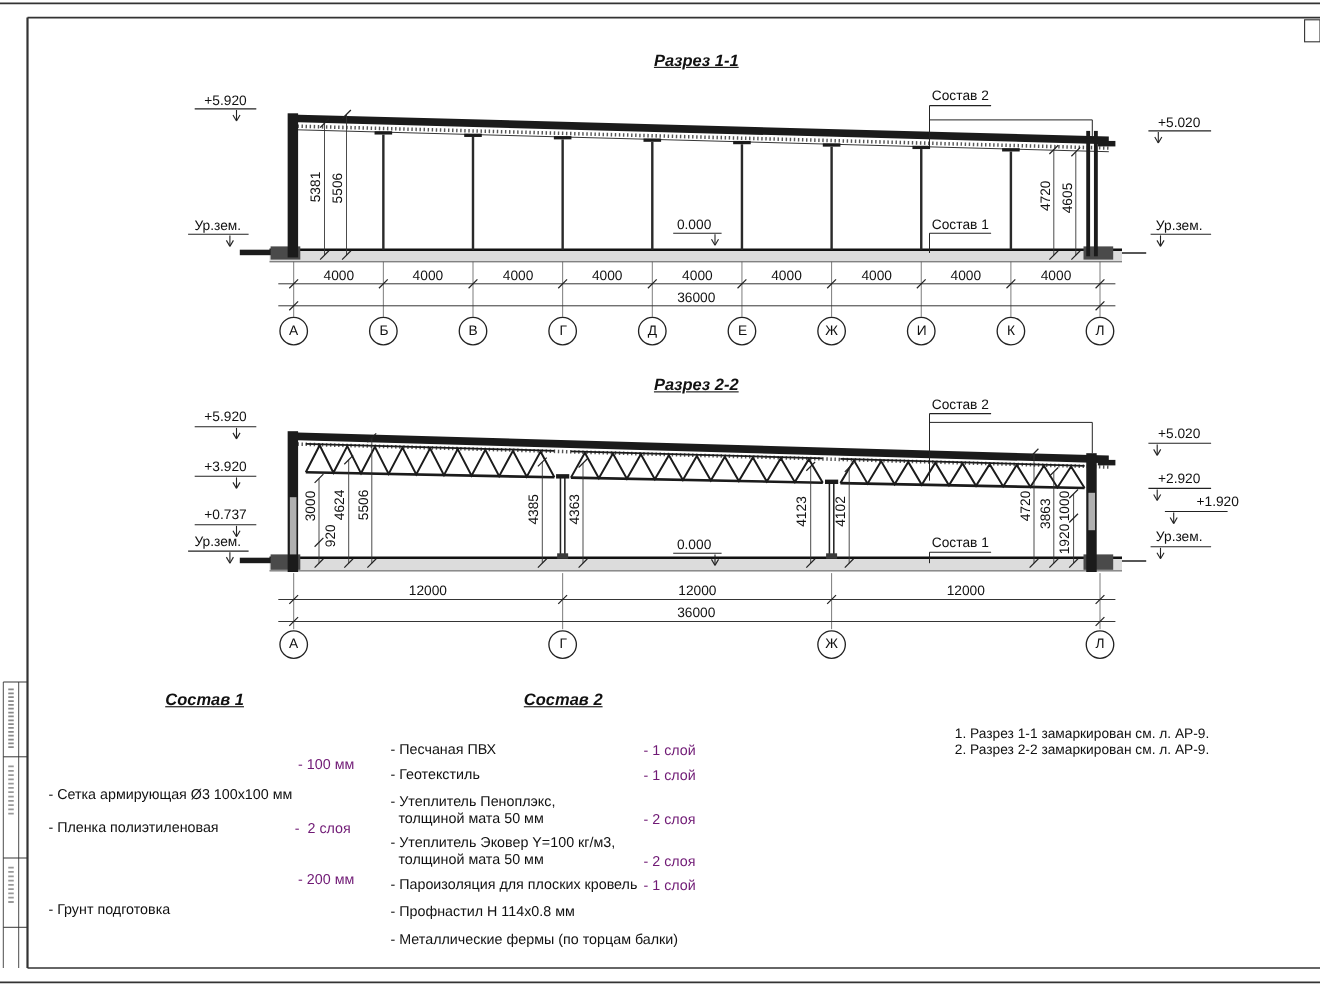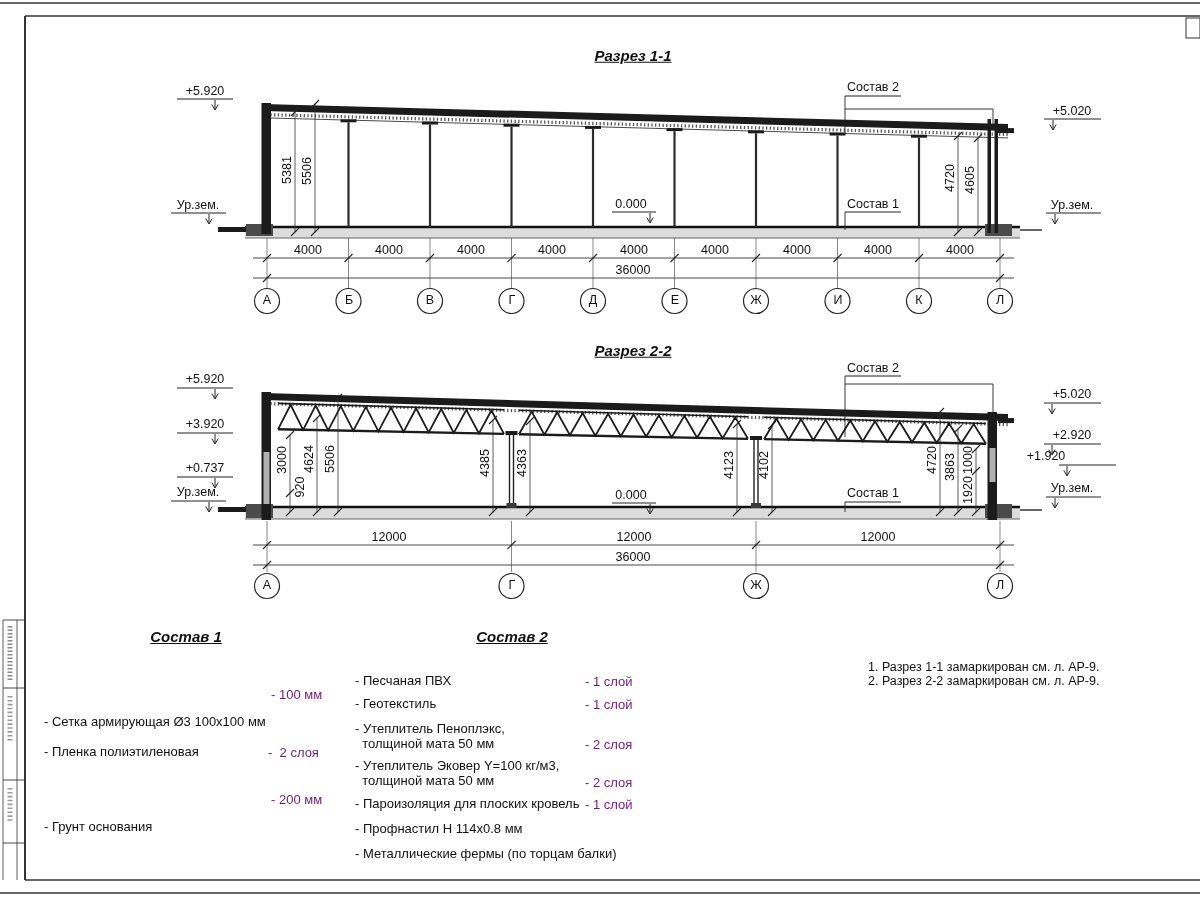--- a/index.html
+++ b/index.html
@@ -295,21 +295,21 @@
   <span class="t c gl" style="left:919px;top:301px">К</span>
   <span class="t c gl" style="left:1000px;top:301px">Л</span>
 
   <span class="t title c" style="left:633px;top:351px">Разрез 2-2</span>
   <span class="t c" style="left:205px;top:380px">+5.920</span>
   <span class="t c" style="left:205px;top:425px">+3.920</span>
   <span class="t c" style="left:205px;top:469px">+0.737</span>
   <span class="t c" style="left:198px;top:493px">Ур.зем.</span>
   <span class="t c" style="left:1072px;top:395px">+5.020</span>
   <span class="t c" style="left:1072px;top:436px">+2.920</span>
-  <span class="t c" style="left:1046px;top:457px">+1.920</span>
+  <span class="t c" style="left:1107px;top:457px">+1.920</span>
   <span class="t c" style="left:1072px;top:489px">Ур.зем.</span>
   <span class="t rot" style="left:283px;top:460px">3000</span>
   <span class="t rot" style="left:301px;top:487px">920</span>
   <span class="t rot" style="left:310px;top:459px">4624</span>
   <span class="t rot" style="left:331px;top:459px">5506</span>
   <span class="t rot" style="left:486px;top:463px">4385</span>
   <span class="t rot" style="left:523px;top:463px">4363</span>
   <span class="t rot" style="left:730px;top:465px">4123</span>
   <span class="t rot" style="left:765px;top:465px">4102</span>
   <span class="t rot" style="left:933px;top:460px">4720</span>
@@ -327,21 +327,21 @@
   <span class="t c gl" style="left:512px;top:586px">Г</span>
   <span class="t c gl" style="left:756px;top:586px">Ж</span>
   <span class="t c gl" style="left:1000px;top:586px">Л</span>
 
   <span class="t h" style="left:186px;top:629px">Состав 1</span>
   <span class="val" style="left:271px;top:687px">- 100 мм</span>
   <div class="item" style="left:44px;top:715px">- Сетка армирующая Ø3 100х100 мм</div>
   <div class="item" style="left:44px;top:745px">- Пленка полиэтиленовая</div>
   <span class="val" style="left:268px;top:745px">-  2 слоя</span>
   <span class="val" style="left:271px;top:792px">- 200 мм</span>
-  <div class="item" style="left:44px;top:820px">- Грунт основания</div>
+  <div class="item" style="left:44px;top:820px">- Грунт подготовка</div>
 
   <span class="t h" style="left:512px;top:629px">Состав 2</span>
   <div class="item" style="left:355px;top:674px">- Песчаная ПВХ</div>
   <span class="val" style="left:585px;top:674px">- 1 слой</span>
   <div class="item" style="left:355px;top:697px">- Геотекстиль</div>
   <span class="val" style="left:585px;top:697px">- 1 слой</span>
   <div class="item" style="left:355px;top:722px">- Утеплитель Пеноплэкс,
   толщиной мата 50 мм</div>
   <span class="val" style="left:585px;top:737px">- 2 слоя</span>
   <div class="item" style="left:355px;top:759px">- Утеплитель Эковер Y=100 кг/м3,

